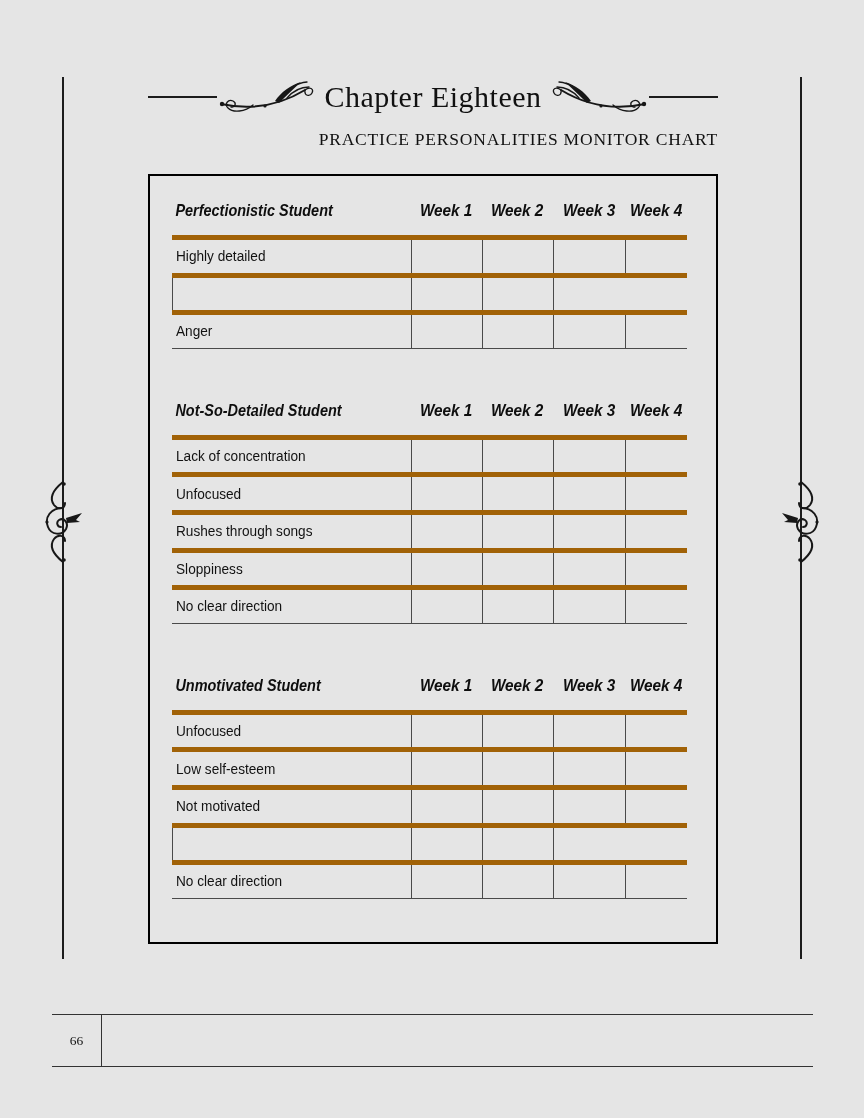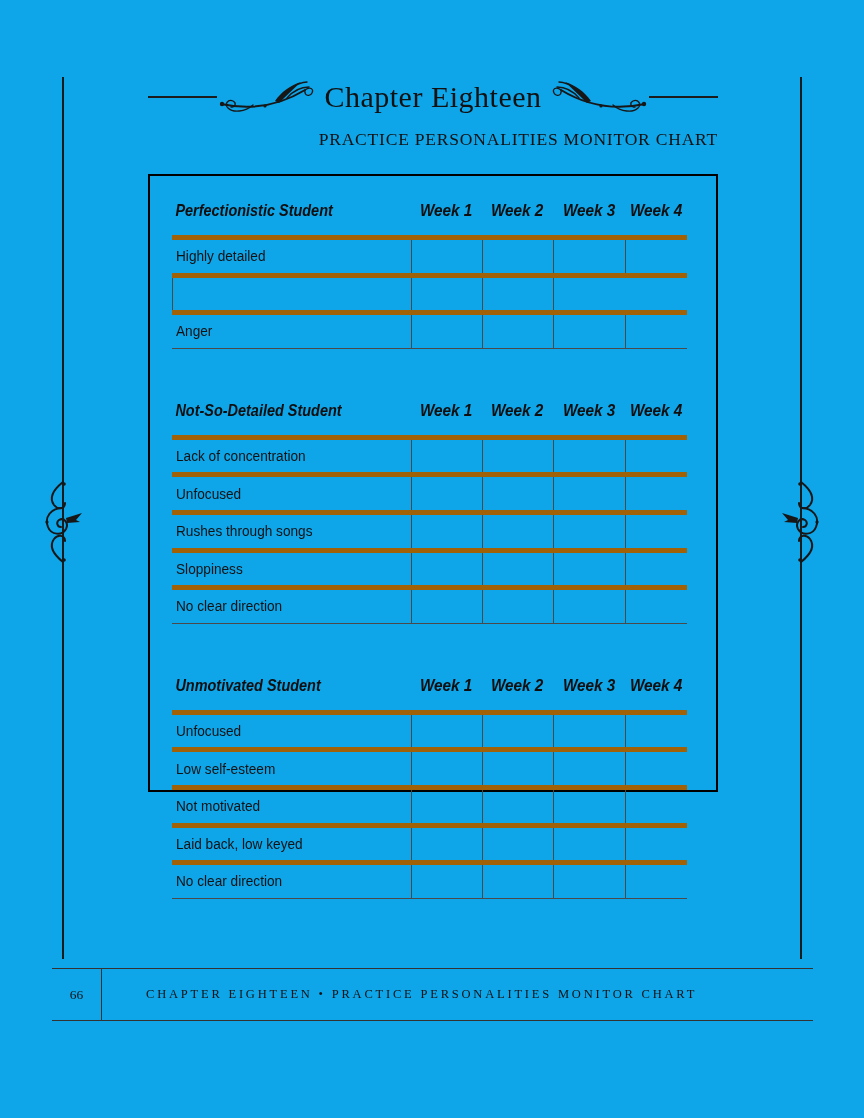--- a/index.html
+++ b/index.html
@@ -1,17 +1,17 @@
 <!DOCTYPE html>
 <html><head>
 <meta charset="utf-8">
 <style>
   html,body { margin:0; padding:0; background:#fff; }
   .sheet {
-    position:relative; width:864px; height:1118px; background:#0ea5e9;
+    position:relative; width:864px; height:1118px; background:#e5e5e5;
     font-family:"Liberation Sans", sans-serif; color:#141414; overflow:hidden;
   }
   
   .side-rule { position:absolute; top:77px; width:2px; height:882px; background:#1c1c1c; }
   .side-rule.left  { left:62px; }
   .side-rule.right { left:800px; }
   .rule-ornament { position:absolute; top:478px; width:46px; height:88px; }
   .rule-ornament.left  { left:40px; }
   .rule-ornament.right { left:778px; transform:scaleX(-1); }
   
@@ -26,21 +26,21 @@
     font-family:"Liberation Serif", serif; font-size:30px; font-weight:400;
     white-space:nowrap; padding:0 8px; letter-spacing:0.5px; color:#111;
   }
   .page-subtitle {
     position:absolute; left:148px; top:129px; width:570px; text-align:right;
     font-family:"Liberation Serif", serif; font-size:17.5px; letter-spacing:0.8px;
     color:#111; white-space:nowrap;
   }
   
   .chart-box {
-    position:absolute; left:148px; top:174px; width:570px; height:618px;
+    position:absolute; left:148px; top:174px; width:570px; height:770px;
     border:2px solid #000; box-sizing:border-box;
   }
   .tbl-section { margin-left:22px; width:515px; }
   .tbl-section.first { margin-top:25px; }
   .tbl-section.later { margin-top:52px; }
   .sec-head {
     display:grid; grid-template-columns:239px 71px 71px 72px 62px;
     height:20px; margin-bottom:14px; align-items:center;
   }
   .sec-title, .wk-label {
@@ -55,21 +55,21 @@
     height:32.6px; border-top:5px solid #a16207;
   }
   .cell-label { display:flex; align-items:center; padding-left:4px; overflow:visible; }
   .cell-label span {
     display:inline-block; font-size:15.5px; white-space:nowrap; color:#121212;
     transform:scaleX(0.88); transform-origin:left center;
   }
   .cell-week { border-left:1px solid #4a4a4a; }
   
   .page-footer {
-    position:absolute; left:52px; top:968px; width:761px; height:51px;
+    position:absolute; left:52px; top:1014px; width:761px; height:51px;
     border-top:1.5px solid #333; border-bottom:1.5px solid #333;
     display:flex; align-items:stretch;
   }
   .folio-cell {
     width:49px; border-right:1.5px solid #333; display:flex;
     align-items:center; justify-content:center;
     font-family:"Liberation Serif", serif; font-size:13.5px; color:#111;
   }
   .running-head-cell { flex:1; display:flex; align-items:center; padding-left:44px; }
   .running-head {
@@ -259,23 +259,20 @@
         <div class="trow">
           <div class="cell-label">
               <span>Not motivated</span>
             </div>
           <div class="cell-week"></div>
           <div class="cell-week"></div>
           <div class="cell-week"></div>
           <div class="cell-week"></div>
         </div>
         <div class="trow">
-          <div class="cell-label">
-              <span>Laid back, low keyed</span>
-            </div>
           <div class="cell-week"></div>
           <div class="cell-week"></div>
           <div class="cell-week"></div>
           <div class="cell-week"></div>
         </div>
         <div class="trow">
           <div class="cell-label">
               <span>No clear direction</span>
             </div>
           <div class="cell-week"></div>
@@ -283,18 +280,15 @@
           <div class="cell-week"></div>
           <div class="cell-week"></div>
         </div>
       </div>
     </div>
 
   </div>
 
   <div class="page-footer">
     <div class="folio-cell">66</div>
-    <div class="running-head-cell">
-      <span class="running-head">CHAPTER EIGHTEEN • PRACTICE PERSONALITIES MONITOR CHART</span>
-    </div>
   </div>
 
 </div>
 
 </body></html>

